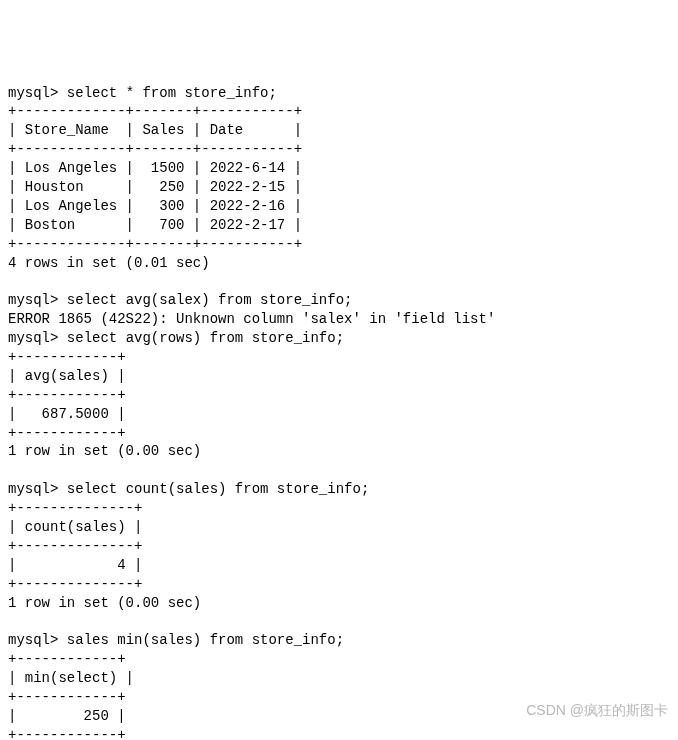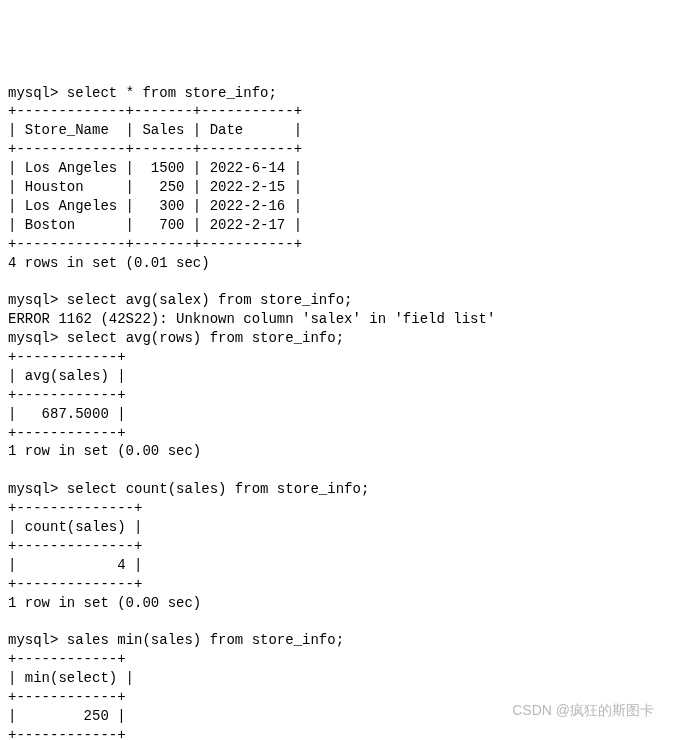--- a/index.html
+++ b/index.html
@@ -12,21 +12,21 @@
       white-space: pre;
       line-height: 1.35;
       position: relative;
       width: 678px;
       height: 740px;
       box-sizing: border-box;
       overflow: hidden;
     }
     .watermark {
       position: absolute;
-      right: 24px;
+      right: 10px;
       bottom: 20px;
       color: rgba(160,160,160,0.75);
       font-family: Arial, sans-serif;
       font-size: 14px;
       white-space: nowrap;
       pointer-events: none;
     }
   </style>
 </head>
 <body>
@@ -38,21 +38,21 @@
 <span>| Store_Name  | Sales | Date      |</span>
 <span>+-------------+-------+-----------+</span>
 <span>| Los Angeles |  1500 | 2022-6-14 |</span>
 <span>| Houston     |   250 | 2022-2-15 |</span>
 <span>| Los Angeles |   300 | 2022-2-16 |</span>
 <span>| Boston      |   700 | 2022-2-17 |</span>
 <span>+-------------+-------+-----------+</span>
 <span>4 rows in set (0.01 sec)</span>
 
 <span>mysql&gt;</span> <span>select avg(salex) from store_info;</span>
-<span>ERROR 1162 (42S22): Unknown column 'salex' in 'field list'</span>
+<span>ERROR 1865 (42S22): Unknown column 'salex' in 'field list'</span>
 <span>mysql&gt;</span> <span>select avg(rows) from store_info;</span>
 <span>+------------+</span>
 <span>| avg(sales) |</span>
 <span>+------------+</span>
 <span>|   687.5000 |</span>
 <span>+------------+</span>
 <span>1 row in set (0.00 sec)</span>
 
 <span>mysql&gt;</span> <span>select count(sales) from store_info;</span>
 <span>+--------------+</span>

